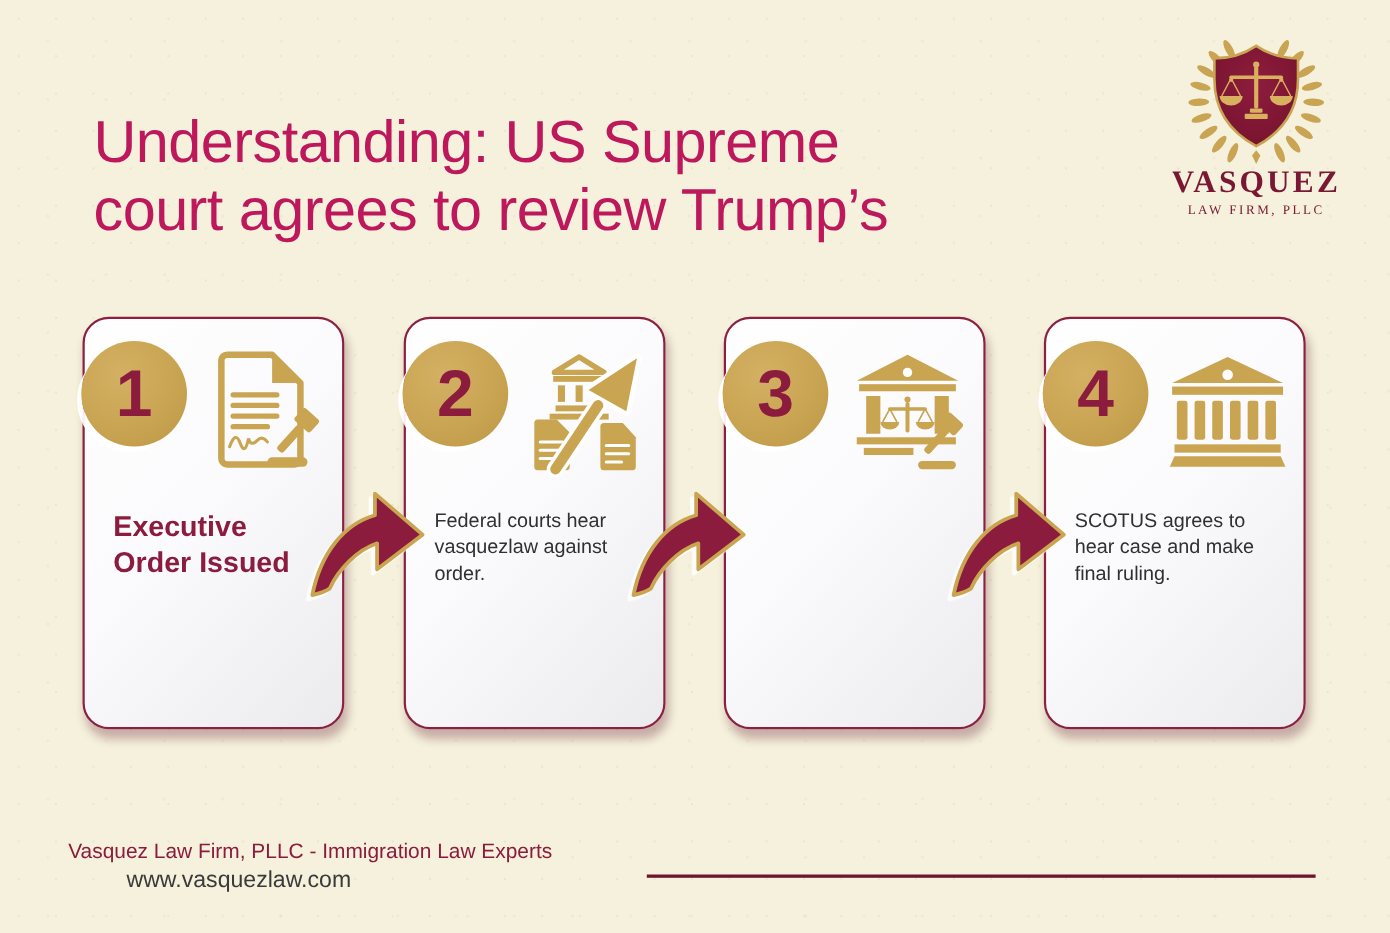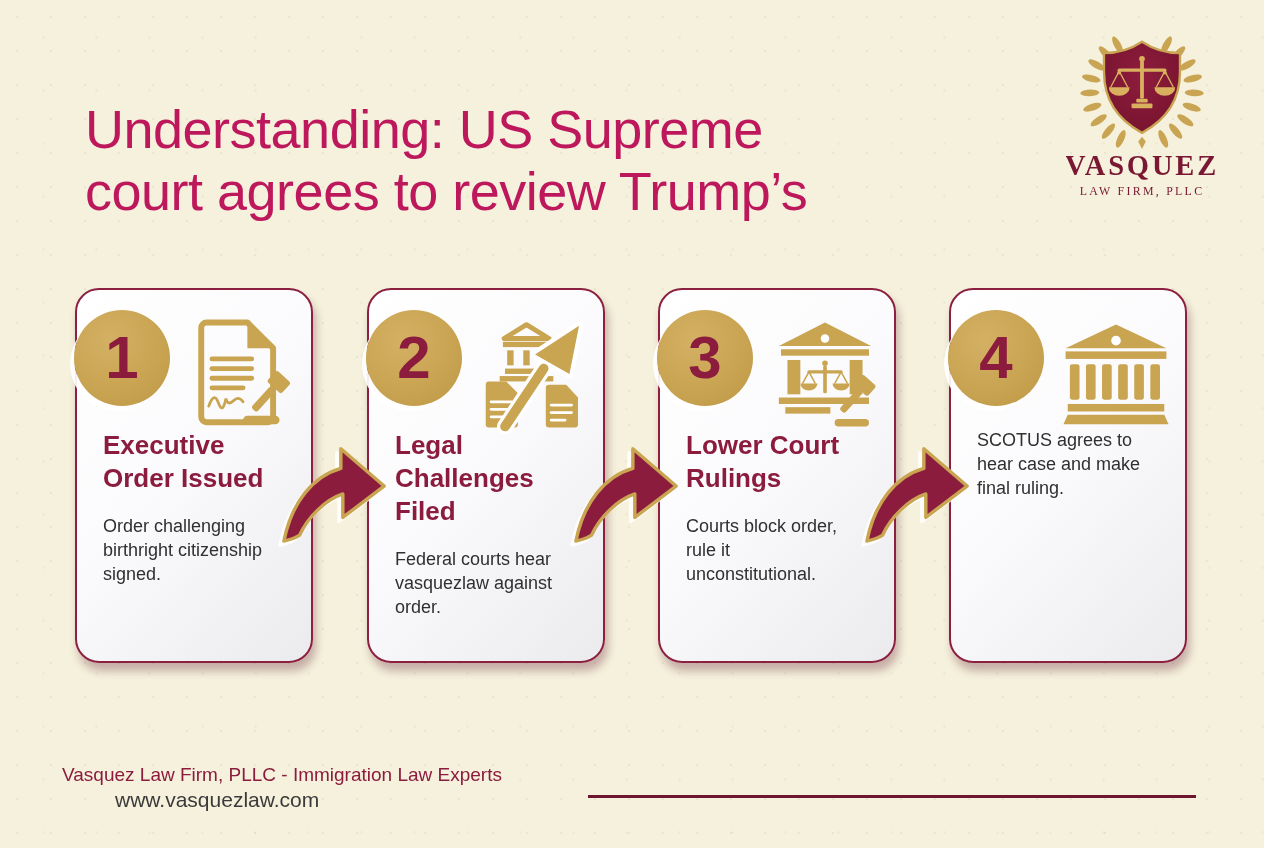--- a/index.html
+++ b/index.html
@@ -30,21 +30,21 @@
   }
   .card-1{left:75px;} .card-2{left:367px;} .card-3{left:658px;} .card-4{left:949px;}
   .num-circle{
     position:absolute;left:-3px;top:20px;width:96px;height:96px;border-radius:50%;
     background:radial-gradient(circle at 38% 32%,#d4b064 0%,#c9a452 55%,#bd9744 100%);
     box-shadow:-5px 6px 0 -1px rgba(255,255,255,0.92);
     display:flex;align-items:center;justify-content:center;
   }
   .num-circle span{font-size:60px;font-weight:700;color:#8b1c3e;line-height:1;}
   .card-icon{position:absolute;left:106px;top:26px;width:118px;height:118px;}
-  .card-body{position:absolute;left:26px;top:139px;right:16px;}
+  .card-body{position:absolute;left:26px;top:172px;right:16px;}
   .card-heading{
     font-size:26px;font-weight:700;color:#8b1c3e;line-height:1.27;
     white-space:pre-line;margin:0 0 20px 0;
   }
   .card-desc{
     font-size:18px;color:#303030;line-height:1.33;white-space:pre-line;margin:0;
   }
   
   .flow-arrow{position:absolute;top:430px;width:110px;height:118px;z-index:5;
     filter:drop-shadow(-4px 4px 0 rgba(255,255,255,0.85));}
@@ -178,23 +178,20 @@
       <g class="gold" transform="translate(80,72) rotate(42)">
         <rect x="-9" y="-21" width="18" height="14" rx="2.5"></rect>
         <rect x="-3.5" y="-6" width="7" height="27" rx="2.5"></rect>
       </g>
       <rect class="gold" x="56" y="93" width="34" height="8" rx="4"></rect>
     </svg>
   </div>
   <div class="card-body">
     <h2 class="card-heading">Executive
 Order Issued</h2>
-    <p class="card-desc">Order challenging
-birthright citizenship
-signed.</p>
   </div>
 </article>
 
 <article class="card card-2">
   <div class="num-circle">
     <span>2</span>
   </div>
   <div class="card-icon">
     <svg width="118" height="118" viewBox="0 0 110 110">
       <g stroke="#c9a451" fill="none" stroke-width="4.5" stroke-linejoin="round">
@@ -222,23 +219,20 @@
       </g>
       <g>
         <path d="M28 103 L64 49" stroke="#ffffff" stroke-width="15" stroke-linecap="round" fill="none"></path>
         <path d="M56 36 L97 9 L88 54 Z" fill="#ffffff" stroke="#ffffff" stroke-width="8" stroke-linejoin="round"></path>
         <path d="M28 103 L64 49" stroke="#c9a451" stroke-width="9" stroke-linecap="round" fill="none"></path>
         <path class="gold" d="M56 36 L97 9 L88 54 Z"></path>
       </g>
     </svg>
   </div>
   <div class="card-body">
-    <h2 class="card-heading">Legal
-Challenges
-Filed</h2>
     <p class="card-desc">Federal courts hear
 vasquezlaw against
 order.</p>
   </div>
 </article>
 
 <article class="card card-3">
   <div class="num-circle">
     <span>3</span>
   </div>
@@ -260,27 +254,20 @@
         <path d="M40 52 L34 63 M40 52 L46 63 M70 52 L64 63 M70 52 L76 63" stroke="#c9a451" stroke-width="1.4" fill="none"></path>
         <path d="M32 63 A 8 6.5 0 0 0 48 63 Z"></path>
         <path d="M62 63 A 8 6.5 0 0 0 78 63 Z"></path>
       </g>
       <g class="gold" transform="translate(84,74) rotate(42)">
         <rect x="-8.5" y="-19" width="17" height="13" rx="2.5"></rect>
         <rect x="-3.2" y="-5" width="6.4" height="25" rx="2.5"></rect>
       </g>
       <rect class="gold" x="64" y="96" width="32" height="7" rx="3.5"></rect>
     </svg>
-  </div>
-  <div class="card-body">
-    <h2 class="card-heading">Lower Court
-Rulings</h2>
-    <p class="card-desc">Courts block order,
-rule it
-unconstitutional.</p>
   </div>
 </article>
 
 <article class="card card-4">
   <div class="num-circle">
     <span>4</span>
   </div>
   <div class="card-icon">
     <svg width="118" height="118" viewBox="0 0 110 110">
       <g class="gold">

